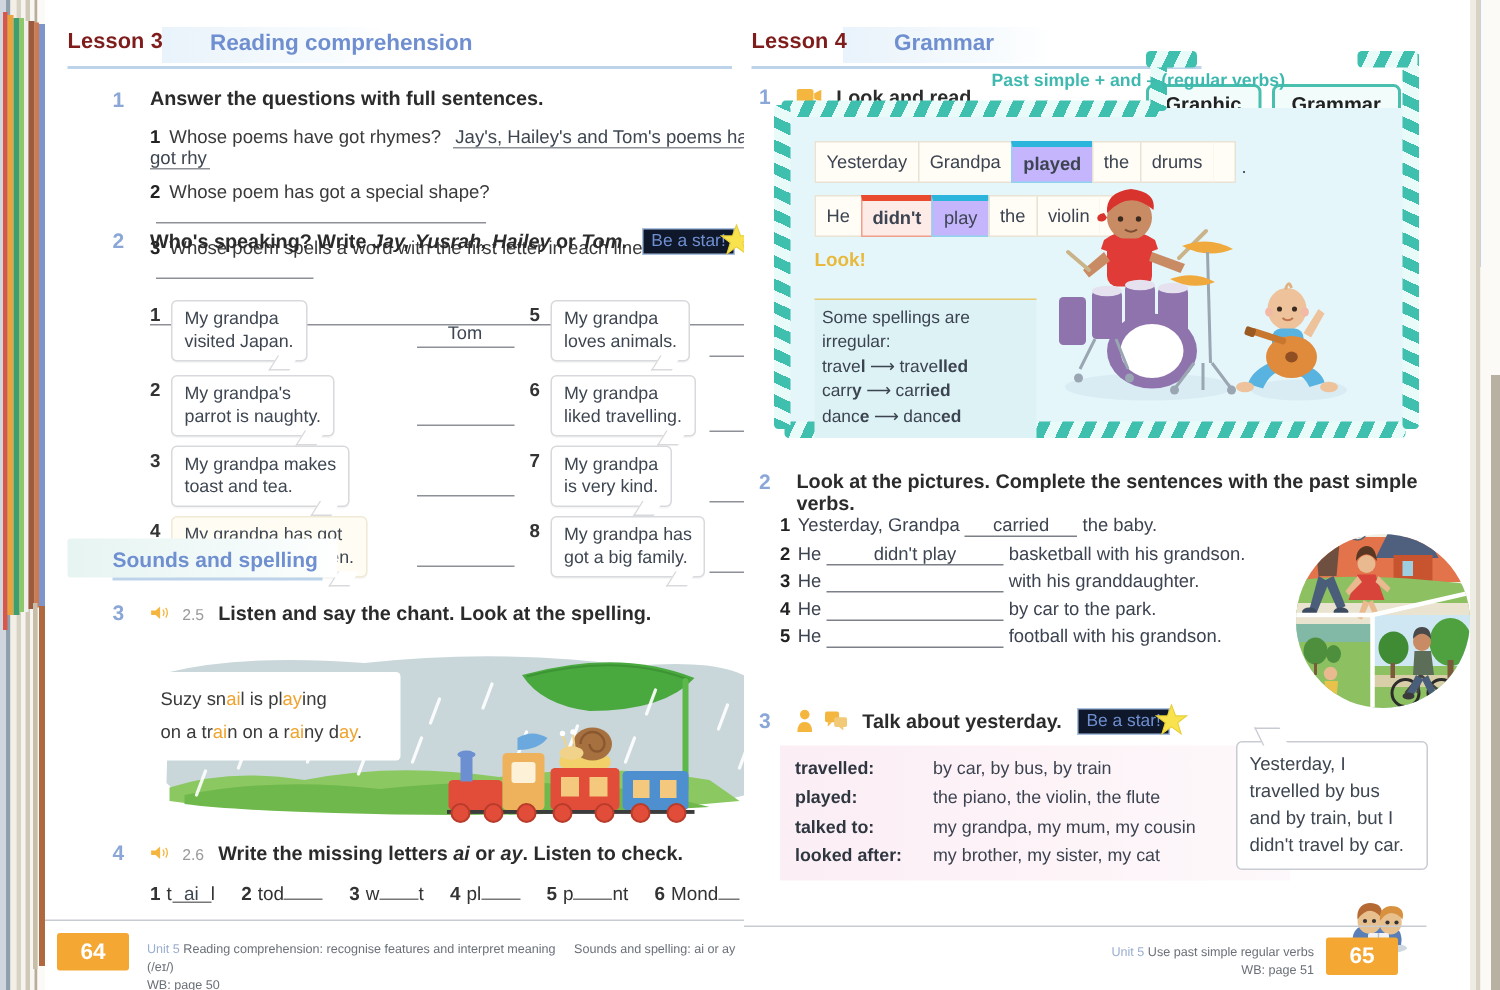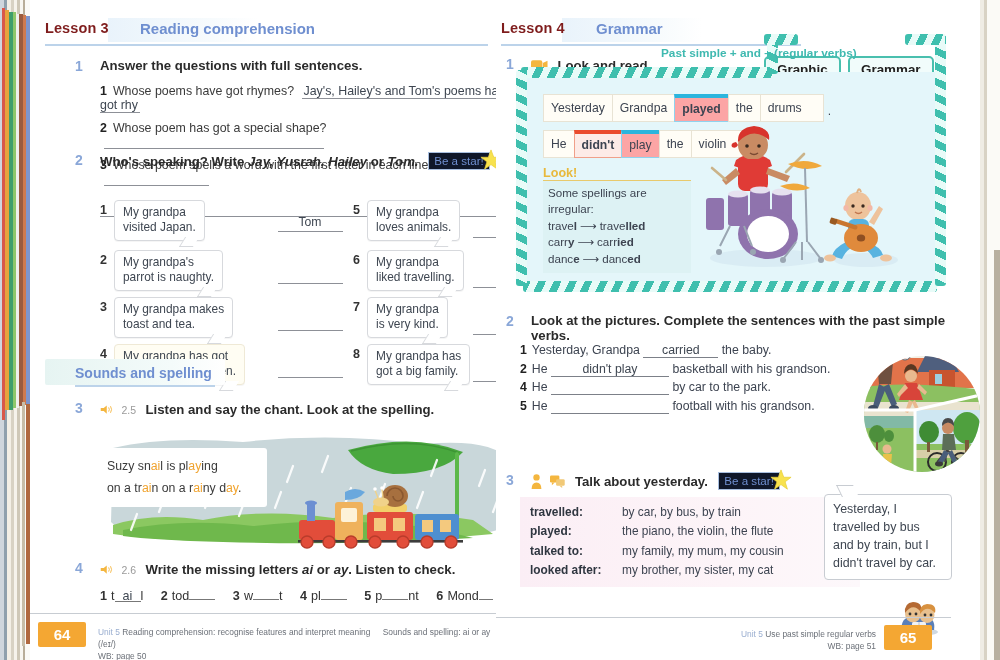--- a/index.html
+++ b/index.html
@@ -176,34 +176,34 @@
   }
 
   
   .sent-strip { position:absolute; display:flex; align-items:stretch; }
   .tok {
     background:#fffdf6; border:1px solid #e8e3d4;
     font-size:12.2px; color:#3d4451; padding:4px 7px 5px 7px;
     margin-right:-1px; white-space:nowrap;
     display:flex; align-items:center;
   }
-  .tok.hi-blue { background:#fca5a5; border:1px solid #8fd3ee; border-top:4px solid #2bb5dd; font-weight:bold;text-align:center; }
+  .tok.hi-blue { background:#c4b5fd; border:1px solid #8fd3ee; border-top:4px solid #2bb5dd; font-weight:bold;text-align:center; }
   .tok.hi-red  { background:#fdebe7; border:1px solid #f0a08a; border-top:4px solid #ea4b2e; font-weight:bold; }
   .tok.tail {
     background:#fffdf6; border:1px solid #e8e3d4; border-left:none;
     width:14px; position:relative;
   }
   .tok-dot { font-size:12.2px; color:#3d4451; margin-left:5px; align-self:flex-end; padding-bottom:4px;}
 
   
   .look-box { position:absolute; }
   .look-title { font-size:12.6px; font-weight:bold; color:#e8b93c; }
   .look-body {
     background:#ddf2f4; border-top:1.6px solid #e8c96b;
-    padding:4px 8px 6px 5px; font-size:11.6px; line-height:1.42; color:#3d4451;
+    padding:4px 8px 6px 5px; font-size:11.6px; line-height:1.42; color:#3d4451;margin-top:19px;
   }
   .look-body b { font-weight:bold; }
   .arrow { display:inline-block; margin:0 3px; }
 
   
   #r-q2 { position:absolute; left:10px; top:313px; width:440px; }
   .wordbank { margin:7px 0 3px 14px; }
   .wordbank .wb {
     display:inline-block; margin-right:17px;
     background:#fdfae8; font-size:12.2px; color:#3d4451; padding:1px 4px;
@@ -679,20 +679,25 @@
         <b>1</b><span>Yesterday, Grandpa</span>
         <span class="fill" style="width:75px;">carried</span>
         <span>the baby.</span>
       </div>
       <div class="r-sent">
         <b>2</b><span>He</span>
         <span class="fill" style="width:118px;">didn't play</span>
         <span>basketball with his grandson.</span>
       </div>
       <div class="r-sent">
+        <b>3</b><span>He</span>
+        <span class="fill" style="width:118px;">&nbsp;</span>
+        <span>with his granddaughter.</span>
+      </div>
+      <div class="r-sent">
         <b>4</b><span>He</span>
         <span class="fill" style="width:118px;">&nbsp;</span>
         <span>by car to the park.</span>
       </div>
       <div class="r-sent">
         <b>5</b><span>He</span>
         <span class="fill" style="width:118px;">&nbsp;</span>
         <span>football with his grandson.</span>
       </div>
     </div>
@@ -793,21 +798,21 @@
         <div class="vrow">
           <span class="vk">travelled:</span>
           <span>by car, by bus, by train</span>
         </div>
         <div class="vrow">
           <span class="vk">played:</span>
           <span>the piano, the violin, the flute</span>
         </div>
         <div class="vrow">
           <span class="vk">talked to:</span>
-          <span>my family, my mum, my cousin</span>
+          <span>my grandpa, my mum, my cousin</span>
         </div>
         <div class="vrow">
           <span class="vk">looked after:</span>
           <span>my brother, my sister, my cat</span>
         </div>
       </div>
 
       <div class="callout">
         <span class="hand">Yesterday, I travelled by bus and by train, but I didn't travel by car.</span>
       </div>

